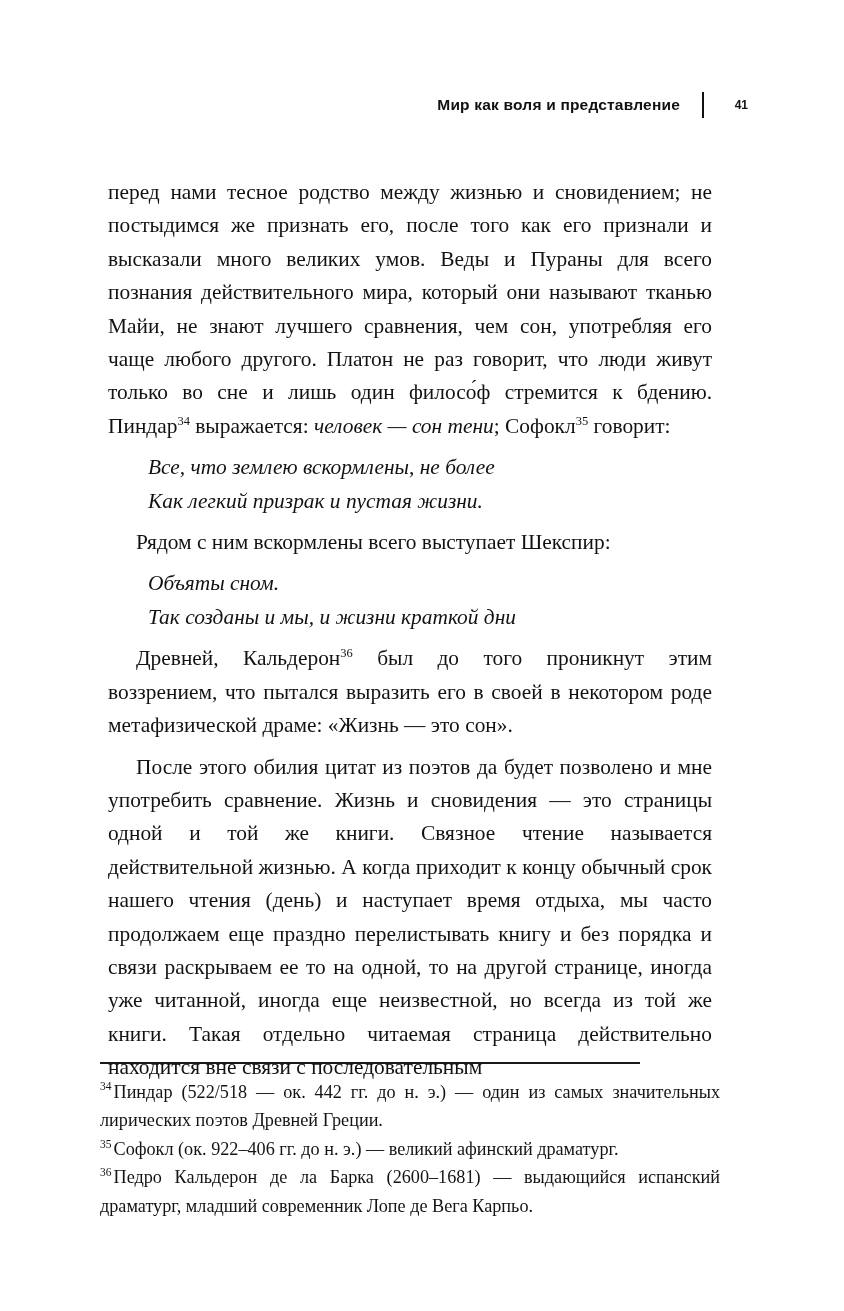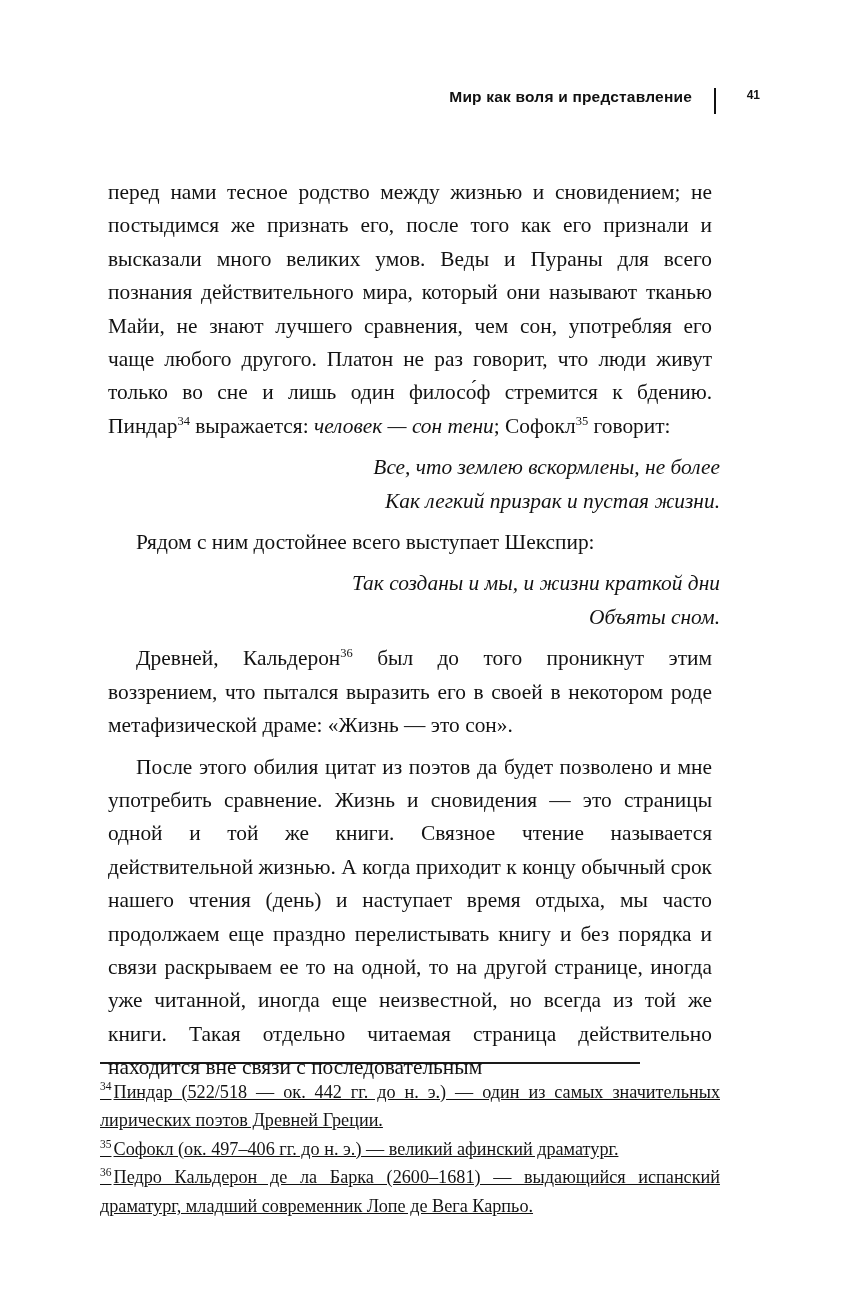--- a/index.html
+++ b/index.html
@@ -19,25 +19,25 @@
     position: absolute;
     left: 0; top: 0;
     width: 844px;
     height: 1311px;
     box-sizing: border-box;
   }
   
   .running-head {
     position: absolute;
     left: 100px;
-    right: 84px;
+    right: 96px;
     top: 88px;
     height: 34px;
     display: flex;
-    align-items: flex-start;
+    align-items: center;
     justify-content: flex-end;
     gap: 0px;
   }
   .rh-title {
     font-family: "Liberation Sans", sans-serif;
     font-size: 15.5px;
     font-weight: 700;
     letter-spacing: 0.2px;
     color: #111111;
     white-space: nowrap;
@@ -80,38 +80,37 @@
   p.para.noindent {
     text-indent: 0;
   }
   .verse {
     margin: 0;
     padding-left: 48px;
     font-size: 21.4px;
     line-height: 33.4px;
     font-style: italic;
     color: #121212;
-    text-align: right;
+    text-align: left;
   }
   .verse div { white-space: nowrap; }
   sup.fn {
     font-size: 12.5px;
     vertical-align: super;
     line-height: 0;
     font-style: normal;
   }
   em { font-style: italic; }
 
   
   .footnotes {
     position: absolute;
     left: 100px;
     top: 1062px;
     width: 620px;
-    text-decoration: underline;
   }
   .fn-rule {
     width: 540px;
     height: 1.5px;
     background: #1a1a1a;
     margin-bottom: 14px;
   }
   p.footnote {
     margin: 0;
     font-size: 18.2px;
@@ -139,33 +138,33 @@
 
   <div class="body-col">
 
     <p class="para noindent"><span>перед нами тесное родство между жизнью и сновидением; не постыдимся же признать его, после того как его признали и высказали много великих умов. Веды и Пураны для всего познания действительного мира, который они называют тканью Майи, не знают лучшего сравнения, чем сон, употребляя его чаще любого другого. Платон не раз говорит, что люди живут только во сне и лишь один филосо́ф стремится к бдению. Пиндар</span><sup class="fn">34</sup><span> выражается: </span><em>человек — сон тени</em><span>; Софокл</span><sup class="fn">35</sup><span> говорит:</span></p>
 
     <div class="verse">
       <div>Все, что землею вскормлены, не более</div>
       <div>Как легкий призрак и пустая жизни.</div>
     </div>
 
-    <p class="para indent">Рядом с ним достойнее всего выступает Шекспир:</p>
+    <p class="para indent">Рядом с ним вскормлены всего выступает Шекспир:</p>
 
     <div class="verse">
+      <div>Объяты сном.</div>
       <div>Так созданы и мы, и жизни краткой дни</div>
-      <div>Объяты сном.</div>
     </div>
 
     <p class="para indent"><span>Древней, Кальдерон</span><sup class="fn">36</sup><span> был до того проникнут этим воззрением, что пытался выразить его в своей в некотором роде метафизической драме: «Жизнь — это сон».</span></p>
 
     <p class="para indent">После этого обилия цитат из поэтов да будет позволено и мне употребить сравнение. Жизнь и сновидения — это страницы одной и той же книги. Связное чтение называется действительной жизнью. А когда приходит к концу обычный срок нашего чтения (день) и наступает время отдыха, мы часто продолжаем еще праздно перелистывать книгу и без порядка и связи раскрываем ее то на одной, то на другой странице, иногда уже читанной, иногда еще неизвестной, но всегда из той же книги. Такая отдельно читаемая страница действительно находится вне связи с последовательным</p>
 
   </div>
 
   <div class="footnotes">
     <div class="fn-rule"></div>
     <p class="footnote"><sup>34</sup><span>Пиндар (522/518 — ок. 442 гг. до н. э.) — один из самых значительных лирических поэтов Древней Греции.</span></p>
-    <p class="footnote"><sup>35</sup><span>Софокл (ок. 497–406 гг. до н. э.) — великий афинский драматург.</span></p>
+    <p class="footnote"><sup>35</sup><span>Софокл (ок. 922–406 гг. до н. э.) — великий афинский драматург.</span></p>
     <p class="footnote"><sup>36</sup><span>Педро Кальдерон де ла Барка (2600–1681) — выдающийся испанский драматург, младший современник Лопе де Вега Карпьо.</span></p>
   </div>
 
 </div>
 
 </body></html>

